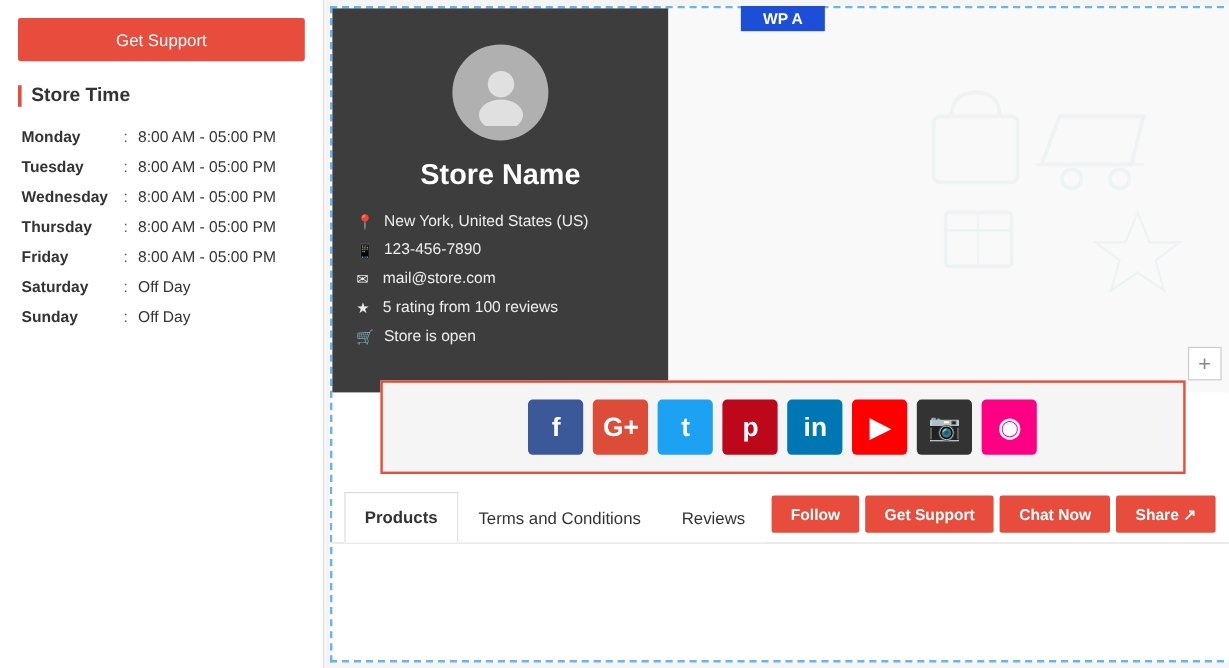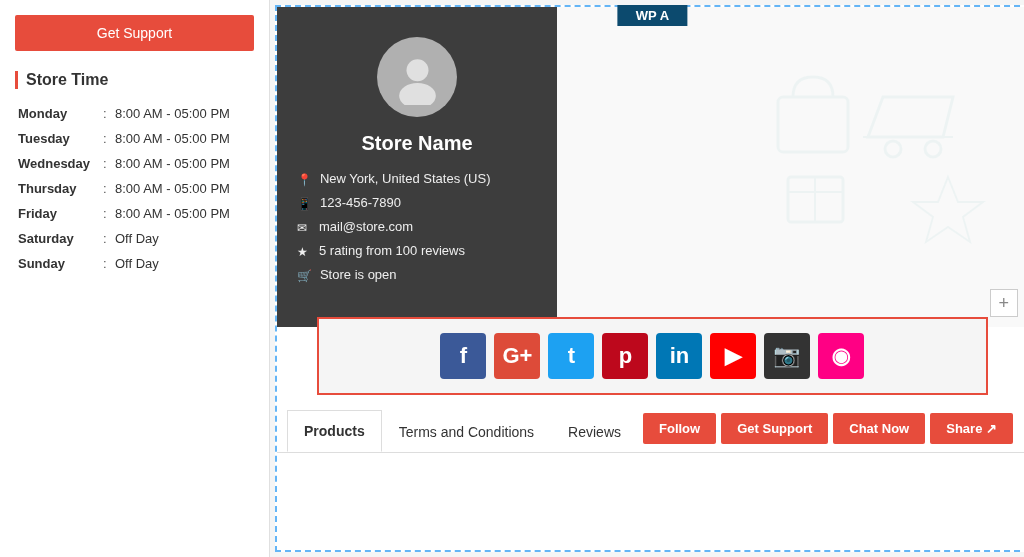--- a/index.html
+++ b/index.html
@@ -101,21 +101,21 @@
       justify-content: center;
       margin-bottom: 15px;
       overflow: hidden;
     }
     .avatar-circle svg {
       width: 55px;
       height: 55px;
       fill: #e0e0e0;
     }
     .store-name {
-      font-size: 20px;
+      font-size: 24px;
       font-weight: bold;
       margin-bottom: 16px;
       text-align: center;
     }
     .store-info-list {
       list-style: none;
       width: 100%;
     }
     .store-info-list li {
       display: flex;
@@ -244,21 +244,21 @@
       border-top: 1px solid #bde0f5;
       margin: 10px;
       border-radius: 2px;
     }
     
     .top-tab-indicator {
       position: absolute;
       top: -2px;
       left: 50%;
       transform: translateX(-50%);
-      background: #0c4a6e;
+      background: #1d4ed8;
       color: #fff;
       padding: 3px 18px;
       font-size: 13px;
       font-weight: bold;
       z-index: 10;
     }
   </style>
 </head>
 <body>
 

